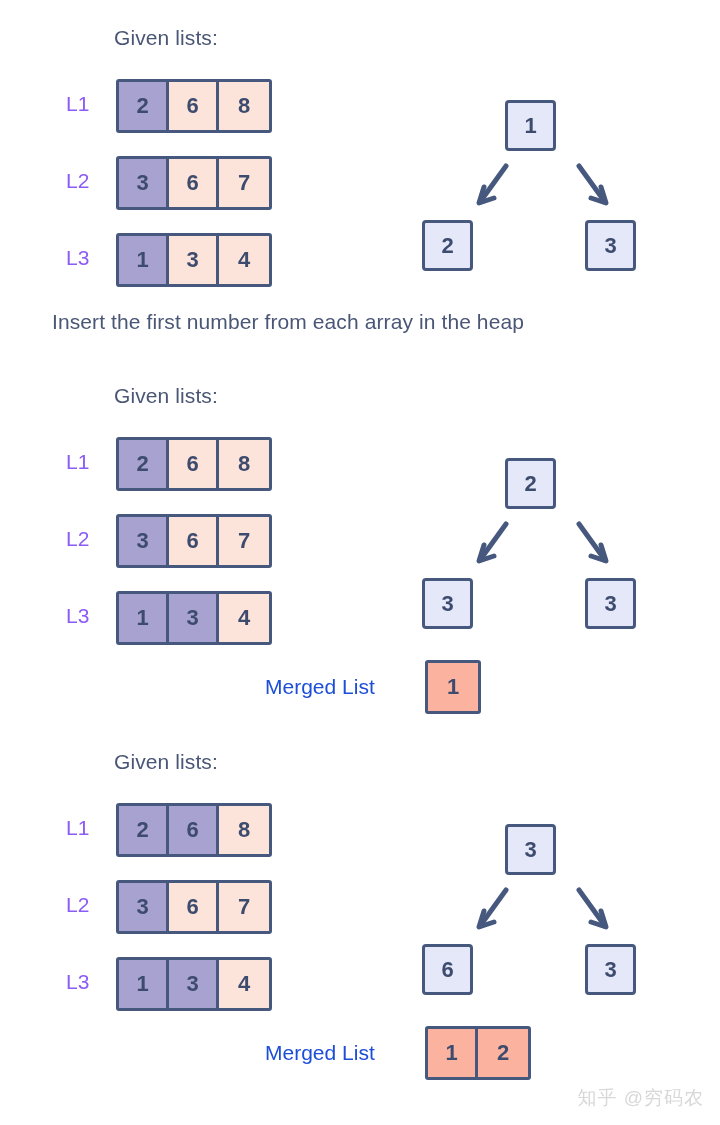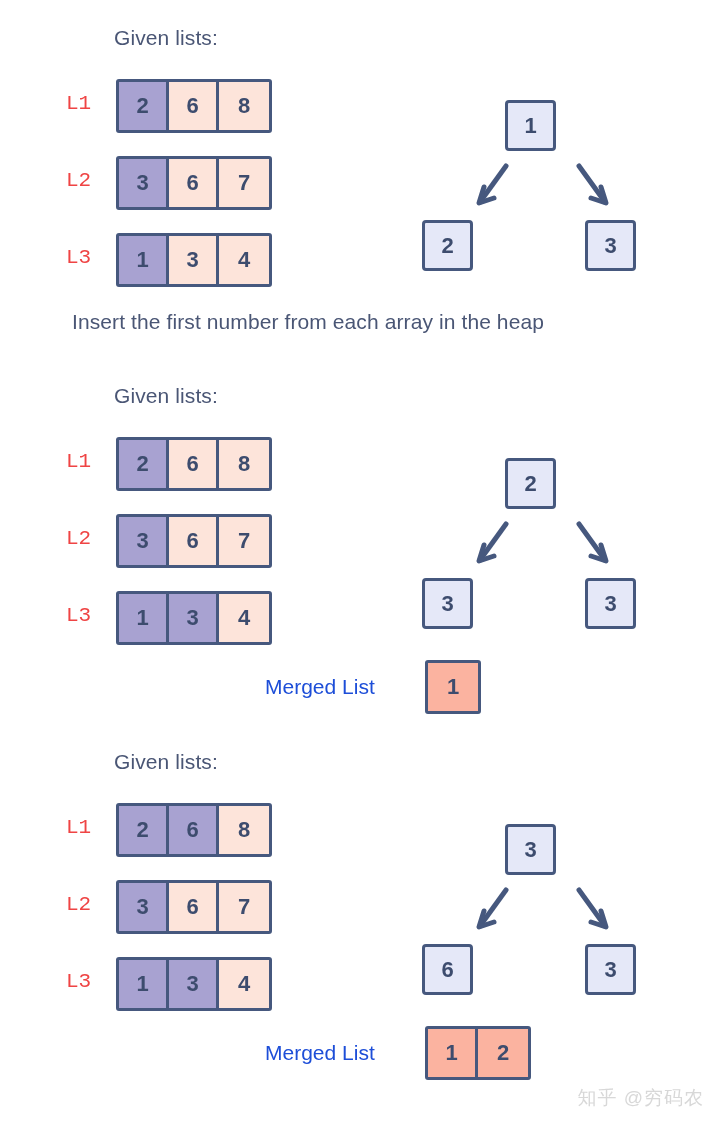--- a/index.html
+++ b/index.html
@@ -34,23 +34,22 @@
     white-space: nowrap;
   }
   .step-caption {
     font-size: 21px;
     color: #4a5675;
     letter-spacing: .1px;
     white-space: nowrap;
   }
   .list-label {
     font-size: 21px;
-    color: #ef4444;
-    white-space: nowrap;
-    font-family: Liberation Mono, monospace;
+    color: #8b5cf6;
+    white-space: nowrap;
   }
   .merged-label {
     font-size: 21px;
     color: #1d4ed8;
     white-space: nowrap;
   }
 
   
   .array-row {
     position: absolute;
@@ -158,21 +157,21 @@
         <path d="M46 6 L20 42" stroke="#46587e" stroke-width="5" stroke-linecap="round" fill="none"></path>
         <path d="M34 38 L19 43 L24 27" stroke="#46587e" stroke-width="5" stroke-linecap="round" stroke-linejoin="round" fill="none"></path>
       </svg>
       <svg class="arrow" width="60" height="56" style="left:165px;top:100px;" viewBox="0 0 60 56">
         <path d="M14 6 L40 42" stroke="#46587e" stroke-width="5" stroke-linecap="round" fill="none"></path>
         <path d="M26 38 L41 43 L36 27" stroke="#46587e" stroke-width="5" stroke-linecap="round" stroke-linejoin="round" fill="none"></path>
       </svg>
     </div>
   </div>
 
-  <div class="abs step-caption" style="left:72px;top:310px;text-align:center;">Insert the first number from each array in the heap</div>
+  <div class="abs step-caption" style="left:52px;top:310px;text-align:center;">Insert the first number from each array in the heap</div>
 
   <div class="abs" style="left:0;top:378px;width:720px;height:340px;">
 
     <div class="abs given-lists" style="left:114px;top:6px;">Given lists:</div>
 
     <div class="abs list-label" style="left:66px;top:72px;">L1</div>
     <div class="array-row" style="left:116px;top:59px;">
       <div class="cell purple">2</div>
       <div class="cell peach">6</div>
       <div class="cell peach">8</div>

